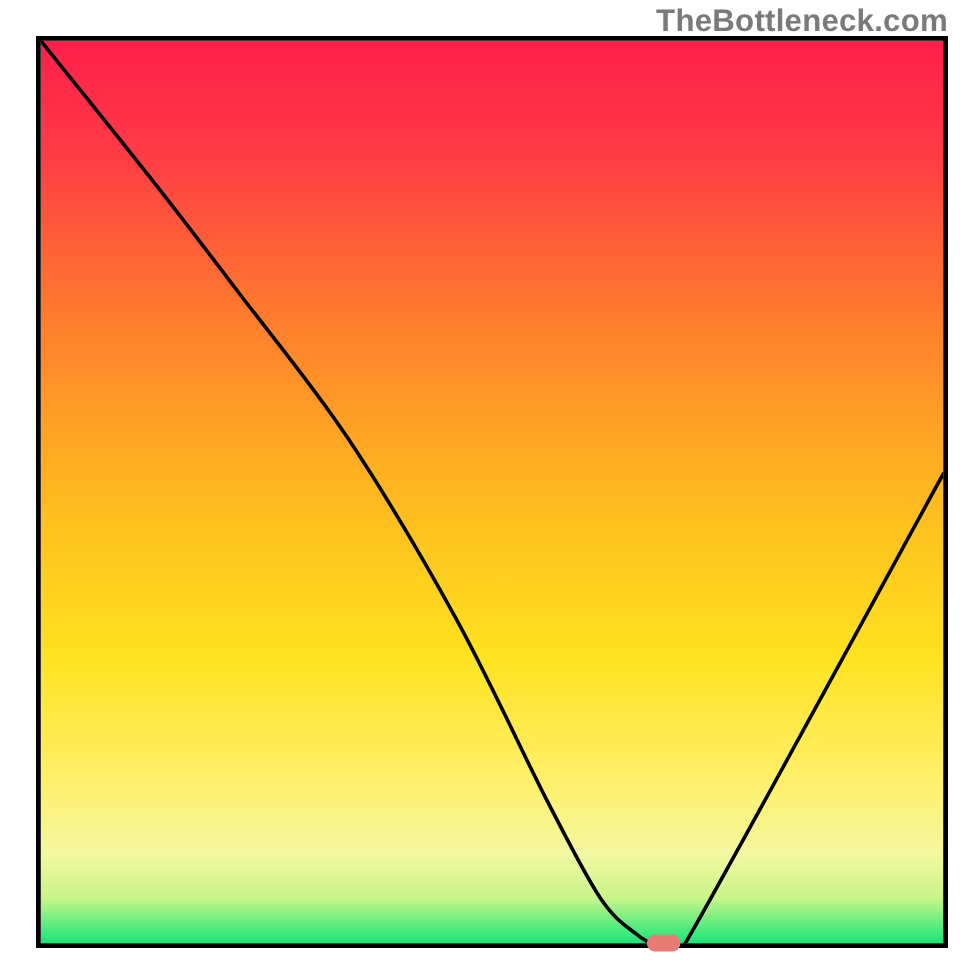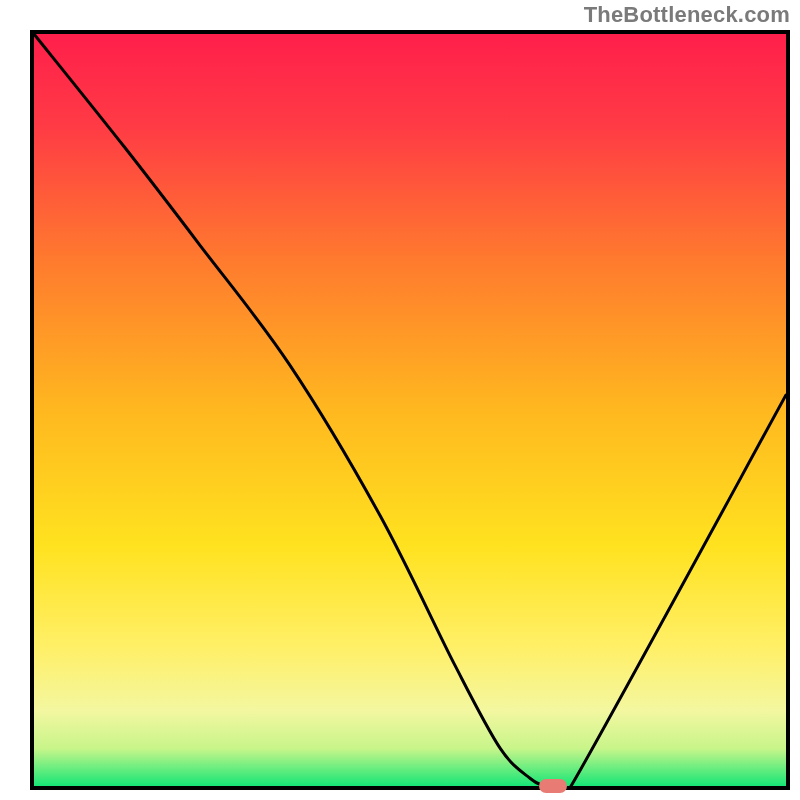--- a/index.html
+++ b/index.html
@@ -14,21 +14,21 @@
     position: absolute;
     left: 0; top: 0;
     width: 800px; height: 800px;
     background: #ffffff;
   }
   .attribution {
     position: absolute;
     top: 2px;
     right: 10px;
     font-family: Arial, Helvetica, sans-serif;
-    font-size: 22px;
+    font-size: 26px;
     font-weight: 600;
     color: #7a7a7a;
     letter-spacing: 0.2px;
   }
   .plot-frame {
     position: absolute;
     left: 30px;
     top: 30px;
     width: 760px;
     height: 760px;

